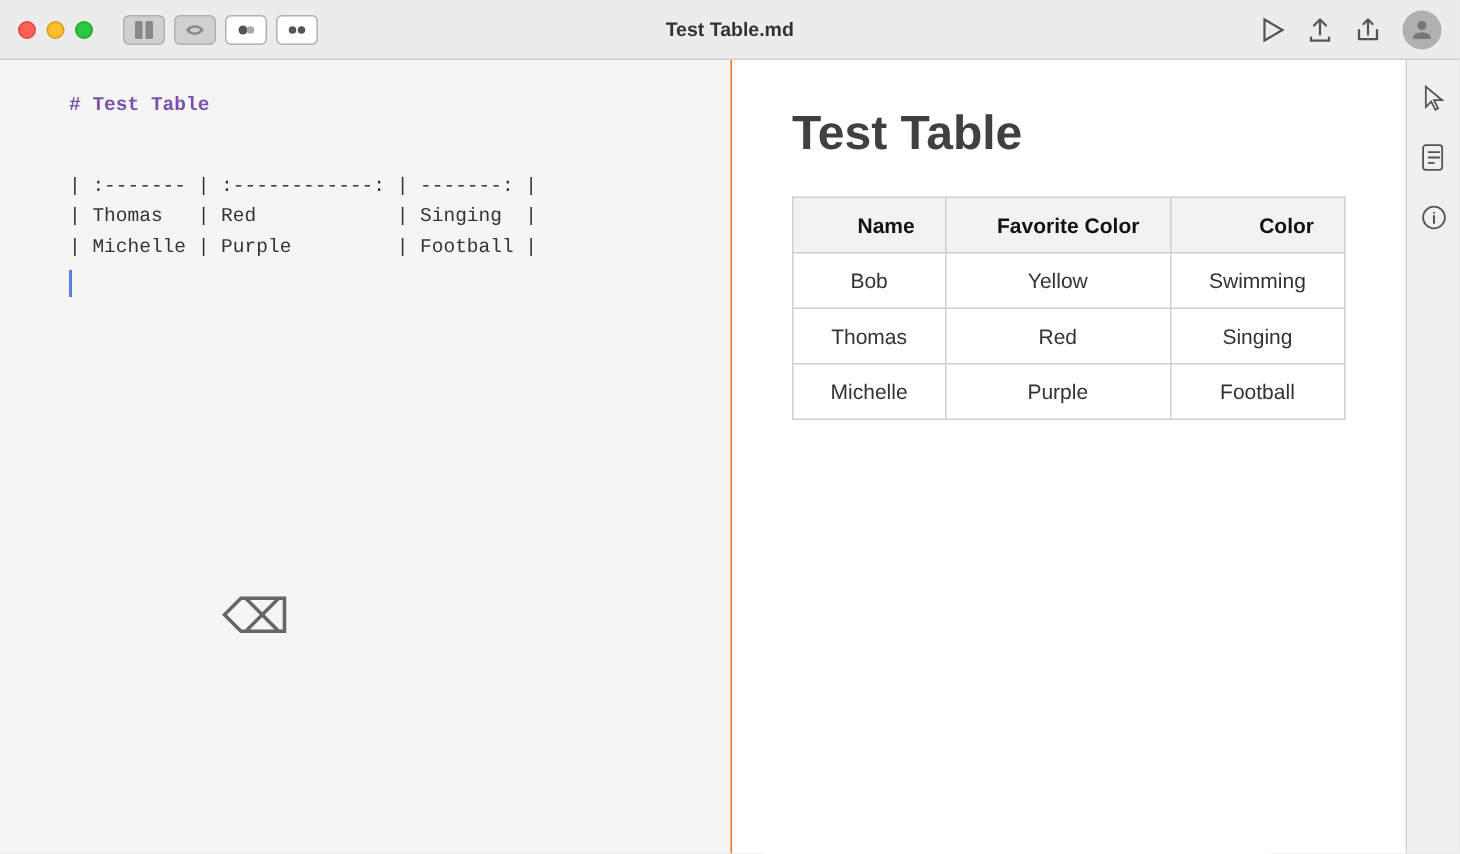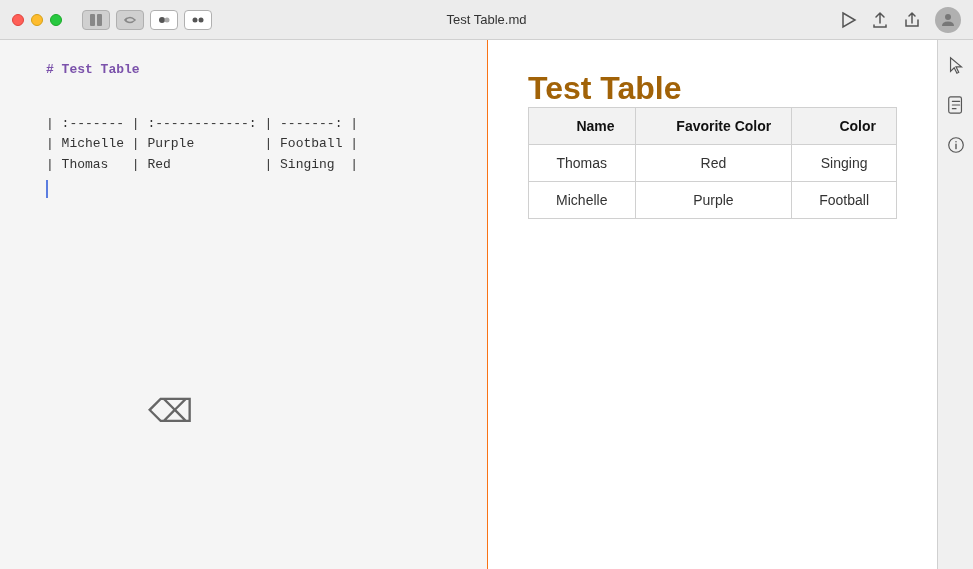--- a/index.html
+++ b/index.html
@@ -69,21 +69,21 @@
     .toolbar-btn.active {
       background: white;
     }
 
     .title-center {
       position: absolute;
       left: 50%;
       transform: translateX(-50%);
       font-size: 13px;
       color: #333;
-      font-weight: 400;
+      font-weight: 700;
     }
 
     .title-bar-right {
       margin-left: auto;
       display: flex;
       align-items: center;
       gap: 14px;
     }
 
     .title-bar-right svg {
@@ -153,21 +153,22 @@
       flex: 1;
       background: white;
       padding: 30px 40px;
       overflow: auto;
       position: relative;
     }
 
     .preview-title {
       font-size: 32px;
       font-weight: 700;
-      color: #a16207;
+      color: #404040;
+      margin-bottom: 24px;
     }
 
     
     .data-table {
       border-collapse: collapse;
       width: 100%;
       max-width: 420px;
     }
 
     .data-table th {
@@ -276,41 +277,46 @@
   </div>
 </div>
 
 <div class="main-area">
 
   <div class="editor-panel">
     <div class="editor-content">
       <div class="editor-heading"># Test Table</div>
       <br>
       <div class="editor-table-line">| :------- | :------------: | -------: |</div>
+      <div class="editor-table-line">| Thomas   | Red            | Singing  |</div>
       <div class="editor-table-line">| Michelle | Purple         | Football |</div>
-      <div class="editor-table-line">| Thomas   | Red            | Singing  |</div>
       <div class="cursor-line">
         <span class="cursor"></span>
       </div>
     </div>
     <div class="text-cursor-icon">⌫</div>
   </div>
 
   <div class="preview-panel">
     <h1 class="preview-title">Test Table</h1>
     <table class="data-table">
       <thead>
         <tr>
           <th>Name</th>
           <th>Favorite Color</th>
           <th>Color</th>
         </tr>
       </thead>
       <tbody>
         <tr>
+          <td>Bob</td>
+          <td>Yellow</td>
+          <td>Swimming</td>
+        </tr>
+        <tr>
           <td>Thomas</td>
           <td>Red</td>
           <td>Singing</td>
         </tr>
         <tr>
           <td>Michelle</td>
           <td>Purple</td>
           <td>Football</td>
         </tr>
       </tbody>

